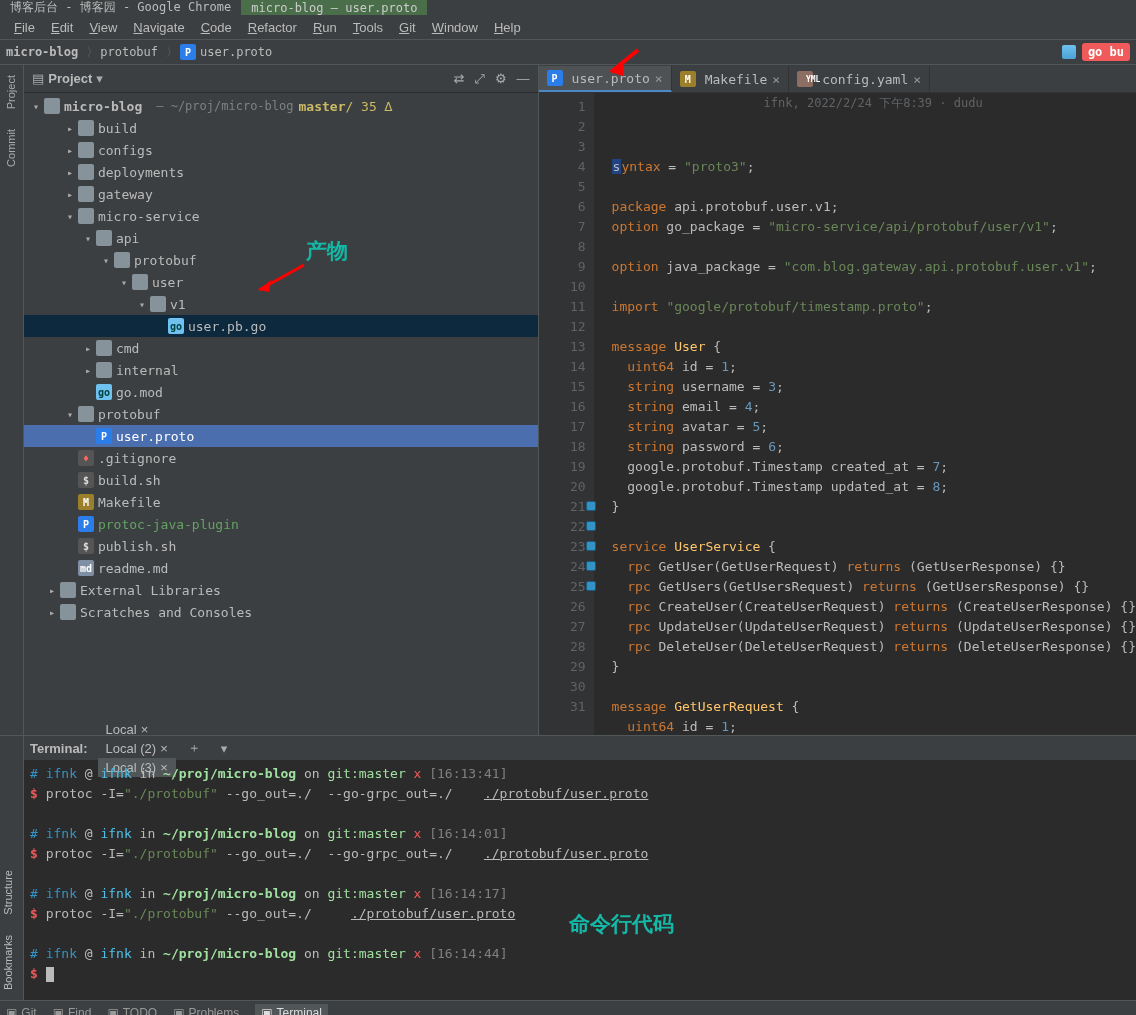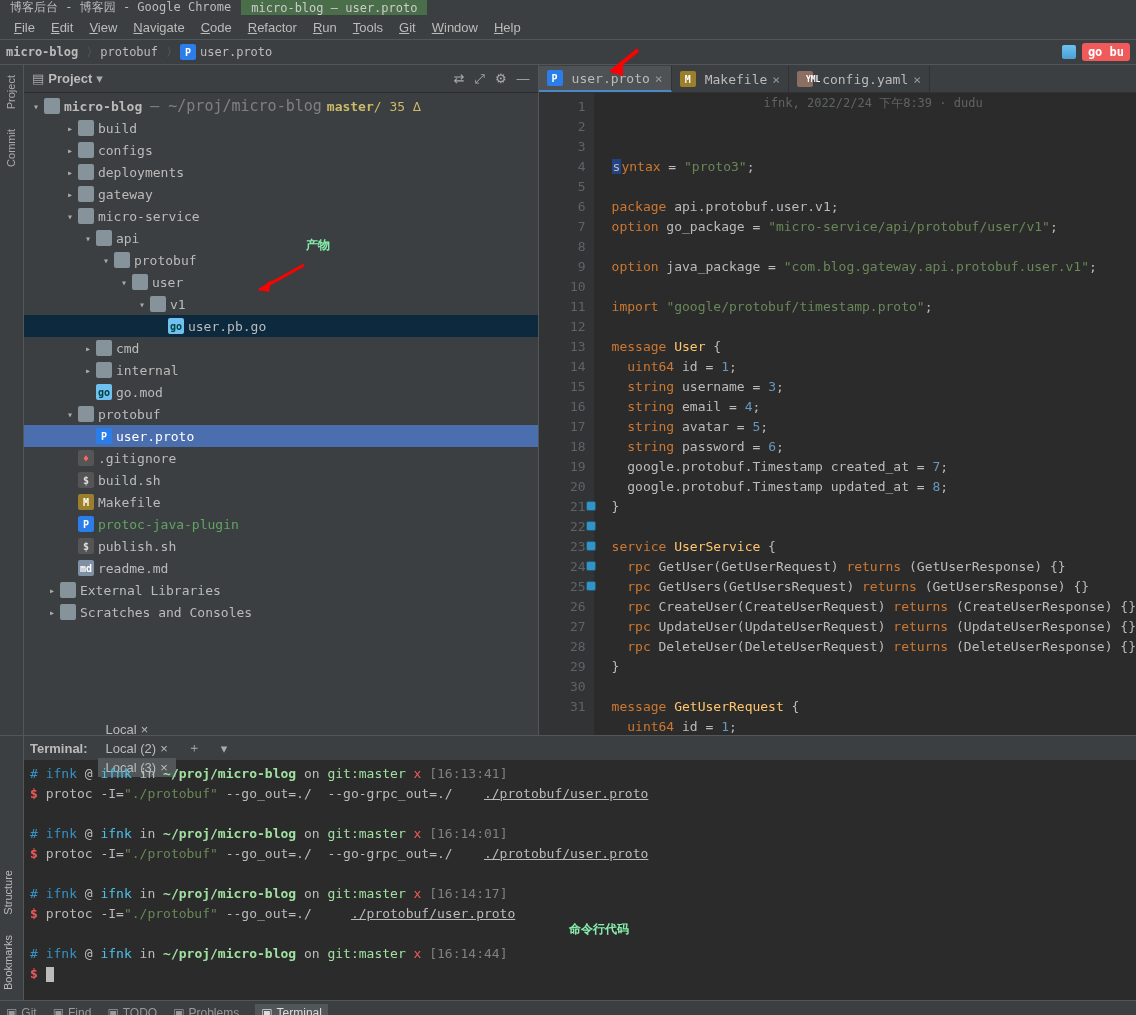--- a/index.html
+++ b/index.html
@@ -33,27 +33,27 @@
 .ic-folder { background:#87939a; }
 .ic-folder-open { background:#87939a; }
 .ic-p { background:#2b7de9; color:#fff; }
 .ic-go { background:#6fc2ef; color:#044; }
 .ic-m { background:#9c7f2a; color:#fff; }
 .ic-yml { background:#8d6e63; color:#fff; font-size:8px;padding-left:16px; }
 .ic-sh { background:#555; color:#ddd; }
 .ic-md { background:#7f8fa4; color:#fff; }
 .ic-git { background:#555; color:#f66; }
 .node .label { color:#bbb; }
-.node .meta { color:#808080; margin-left:8px; font-size:15px; }
+.node .meta { color:#808080; margin-left:14px; font-size:12px; }
 .node .branch { color:#ccbb66; margin-left:5px; font-weight:bold;}
 .node .commits { color:#ccbb66; }
 .node.sel { background:#0d293e; }
 .node.selfile { background:#4b6eaf; color:#fff; }
 .node.selfile .label { color:#fff; }
-.annot { position:absolute; color:#86efac; font-weight:bold; font-size:12px; font-family:Liberation Mono, monospace; pointer-events:none; }
+.annot { position:absolute; color:#14b8a6; font-weight:bold; font-size:21px; font-family:Liberation Mono, monospace; pointer-events:none; }
 .editor { flex:1; display:flex; flex-direction:column; background:#2b2b2b; }
 .tabsbar { height:28px; background:#3c3f41; display:flex; align-items:flex-end; border-bottom:1px solid #323232; }
 .etab { height:26px; display:flex; align-items:center; padding:0 8px; gap:5px; font-size:13px; color:#bbb; border-right:1px solid #323232; cursor:pointer; }
 .etab.active { background:#4e5254; border-bottom:2px solid #4a88c7; }
 .etab .close { color:#999; font-size:13px; cursor:pointer; }
 .code { flex:1; display:flex; font-size:13px; overflow:hidden; }
 .gutter { width:55px; background:#313335; color:#606366; text-align:right; padding:4px 8px 4px 4px; line-height:20px; position:relative; }
 .gnum { height:20px; position:relative; }
 .gutmark { position:absolute; right:-10px; top:4px; width:10px; height:10px; background:#3592c4; border:1px solid #1a5a7a; border-radius:2px; }
 .codebody { flex:1; padding:4px 0 6px 18px; line-height:20px; white-space:pre; overflow:hidden; position:relative; }

